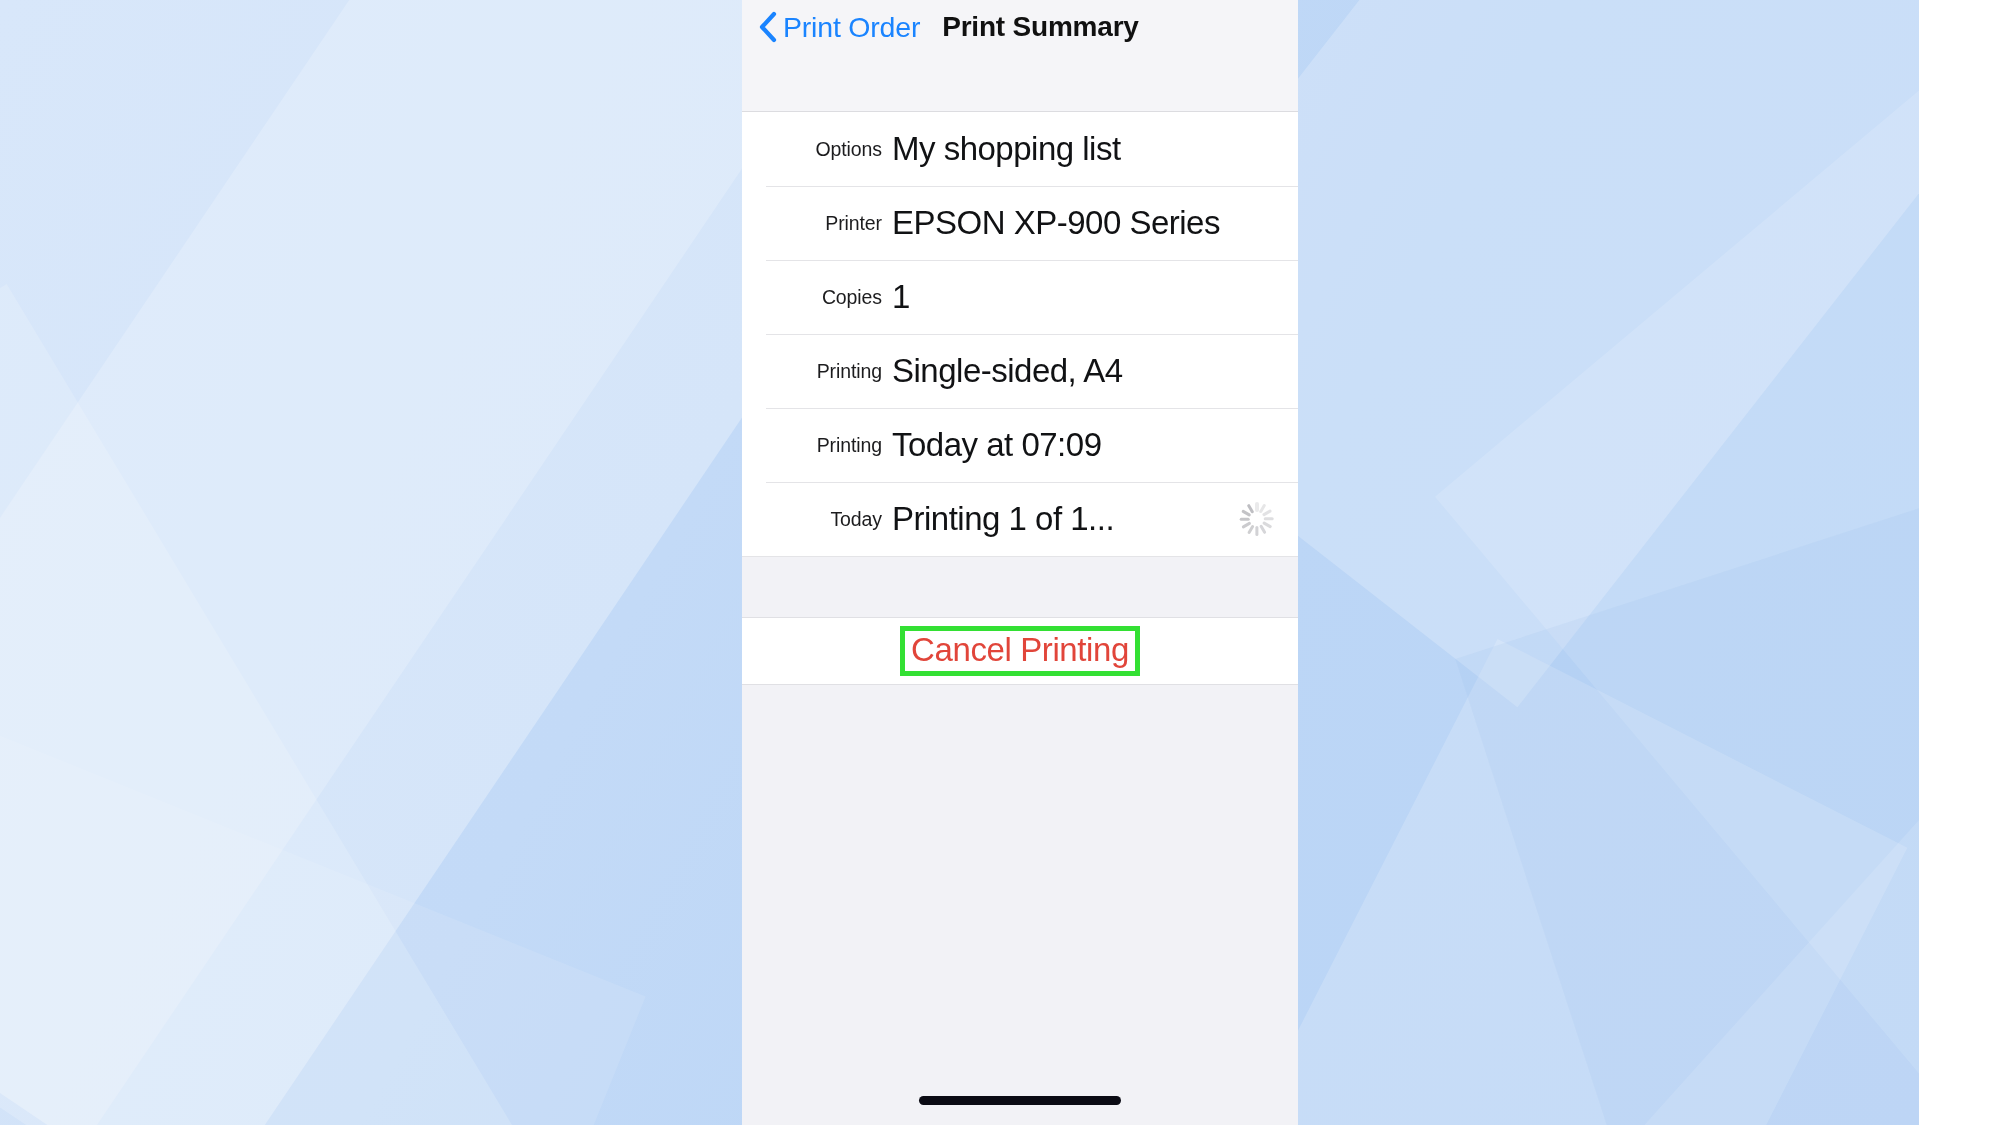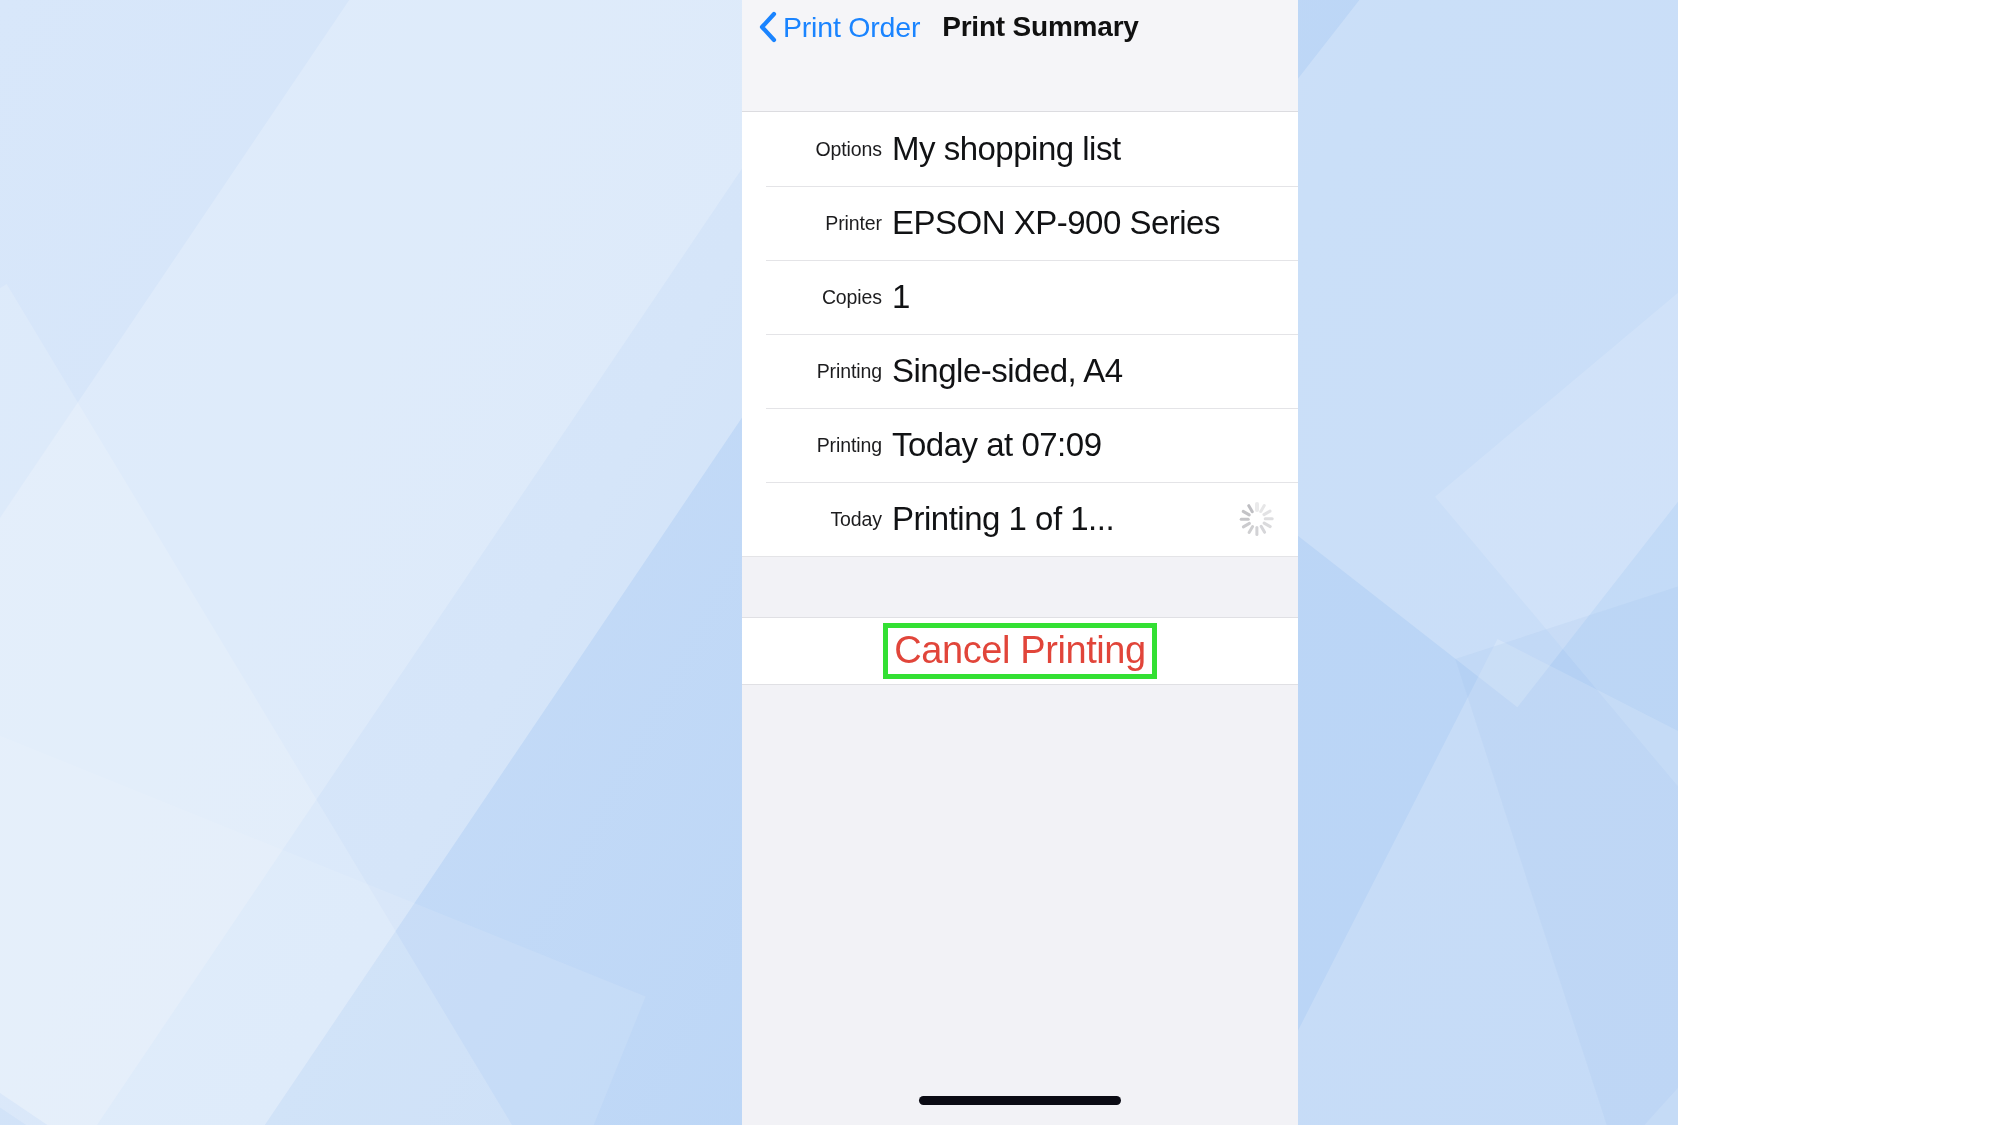--- a/index.html
+++ b/index.html
@@ -6,21 +6,21 @@
     margin: 0;
     padding: 0;
     width: 2000px;
     height: 1125px;
     overflow: hidden;
     font-family: "Liberation Sans", sans-serif;
   }
 
   #screen {
     position: relative;
-    width: 1678px;
+    width: 1919px;
     height: 1125px;
     background: #bed8f7;
     overflow: hidden;
   }
 
   
   .wallpaper {
     position: absolute;
     inset: 0;
     background:
@@ -184,21 +184,21 @@
   }
   .cancel-hit {
     display: inline-block;
     border: 5px solid #33e033;
     background: #ffffff;
     padding: 1px 6px 3px 6px;
     line-height: 1;
     cursor: pointer;
   }
   .cancel-label {
-    font-size: 38px;
+    font-size: 33px;
     color: #e1453a;
     letter-spacing: -0.4px;
     line-height: 1.12;
     white-space: nowrap;
   }
 
   .filler {
     flex: 1 1 auto;
     background: #f2f2f6;
   }

